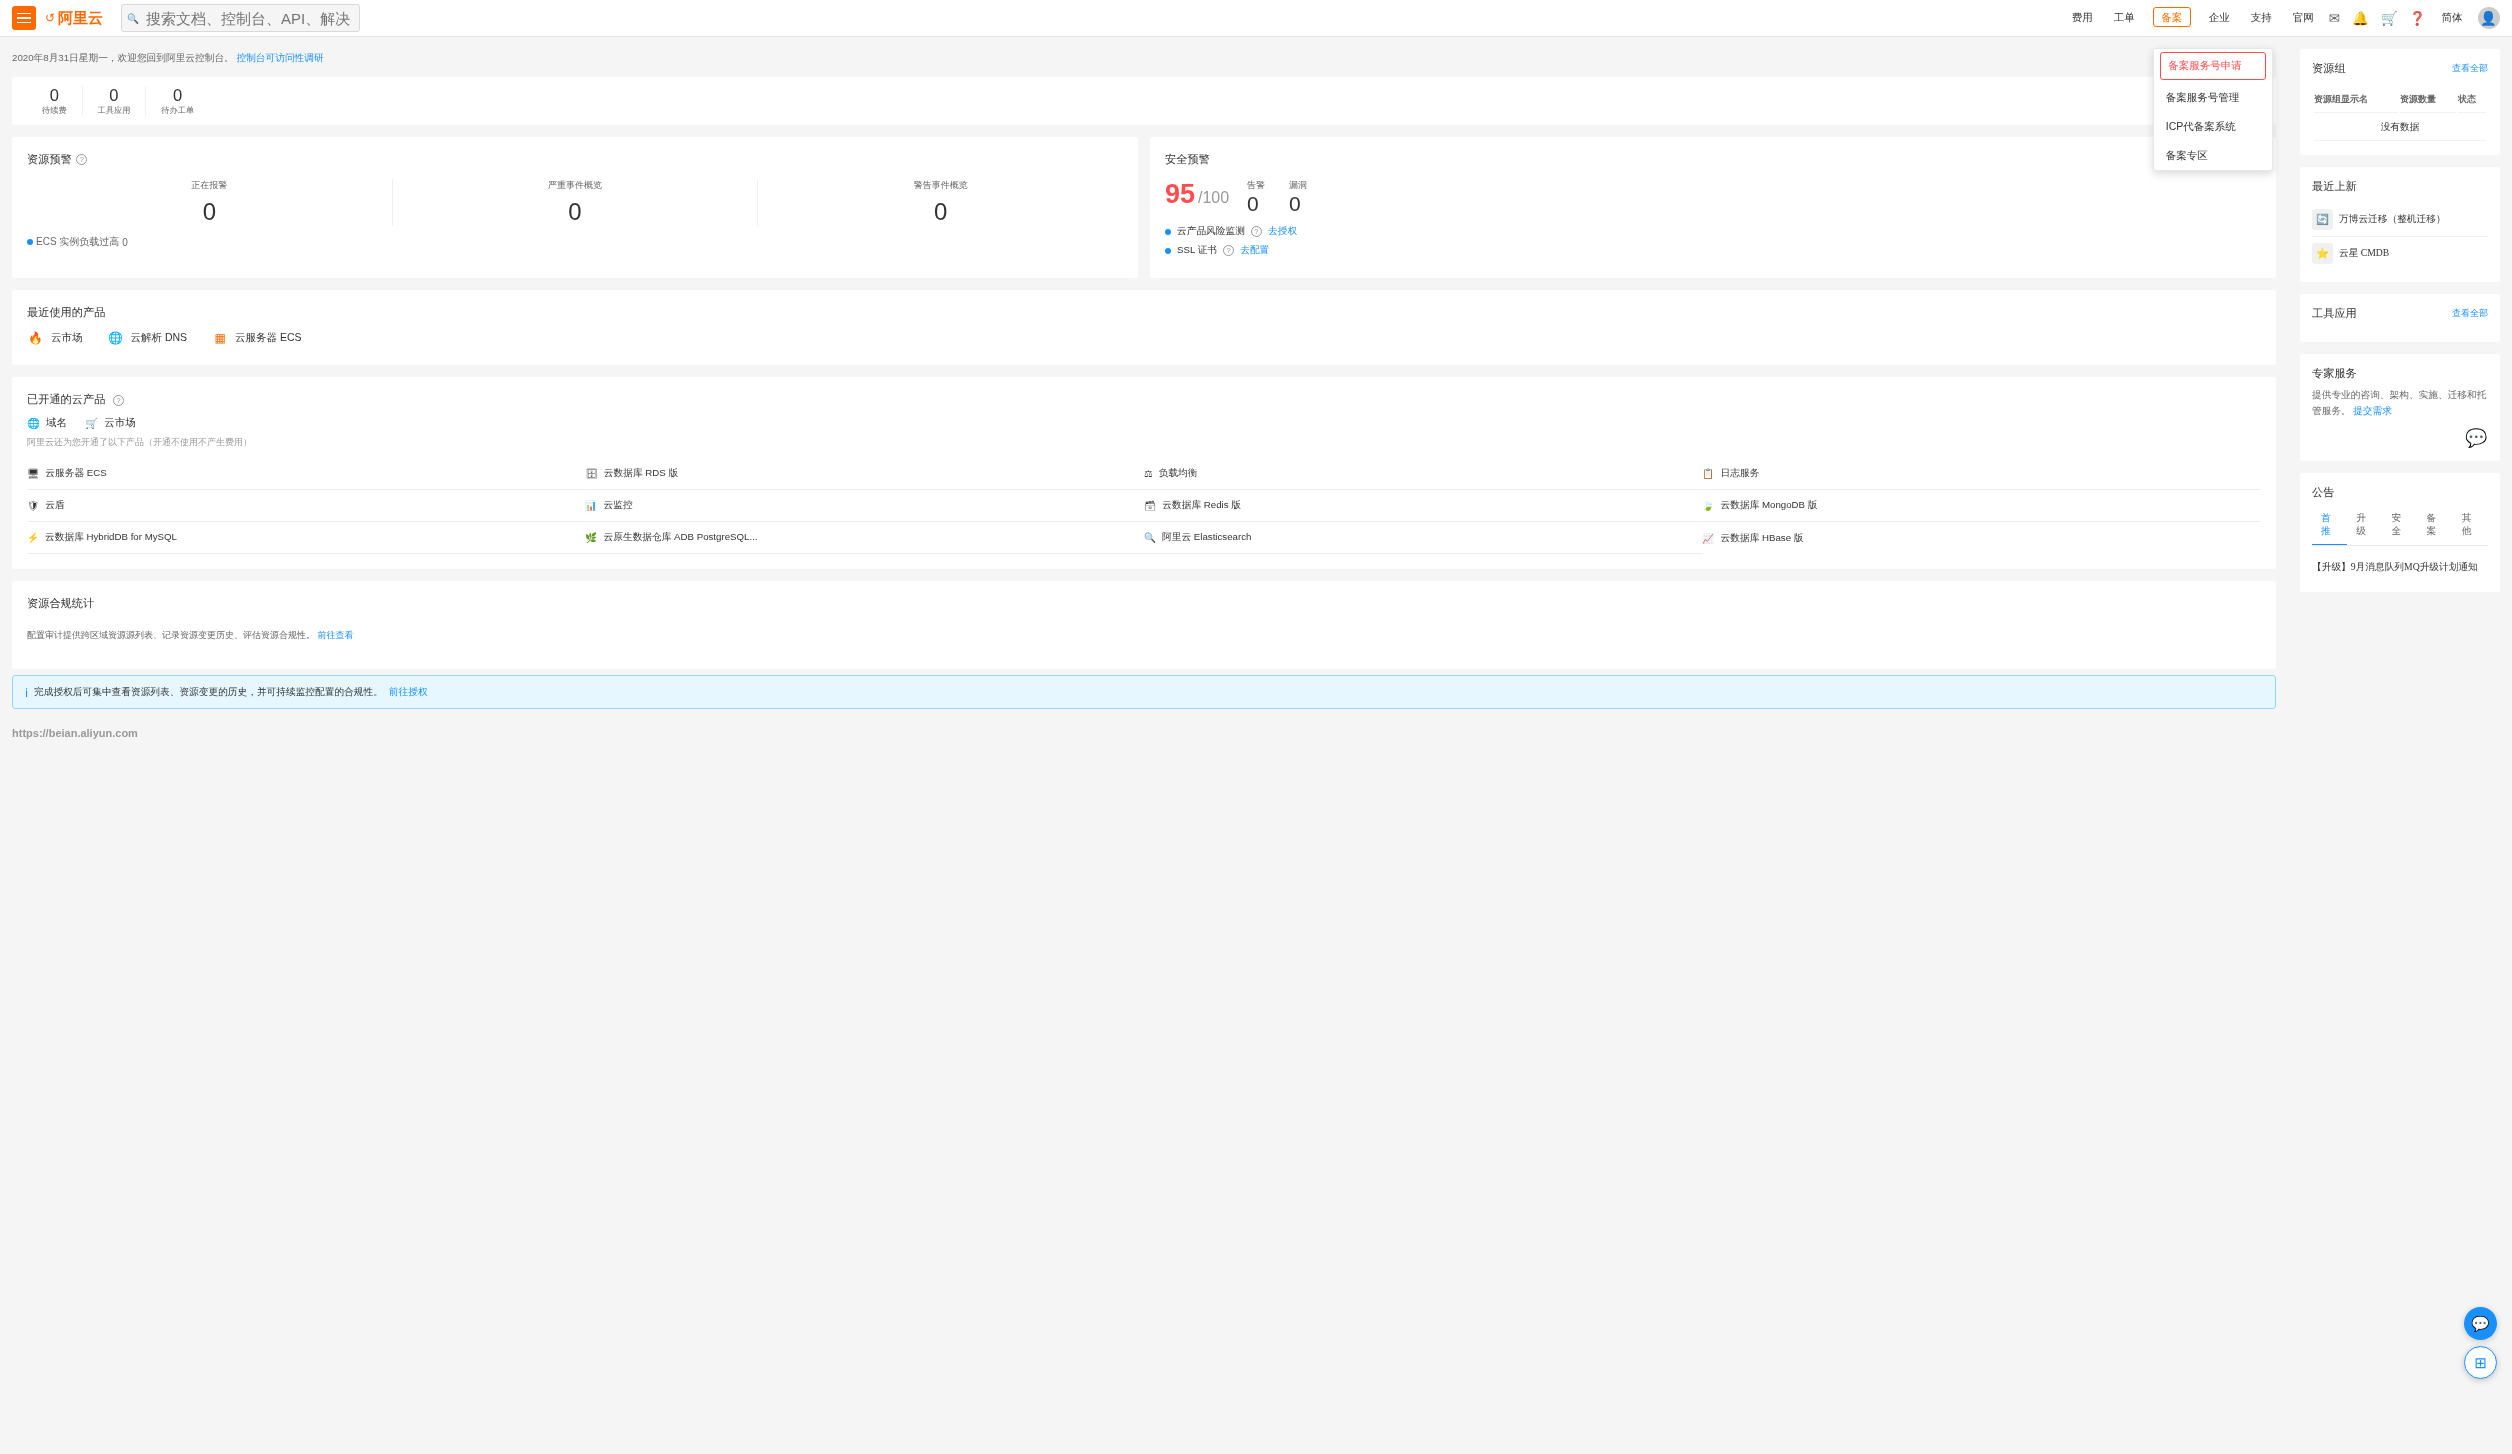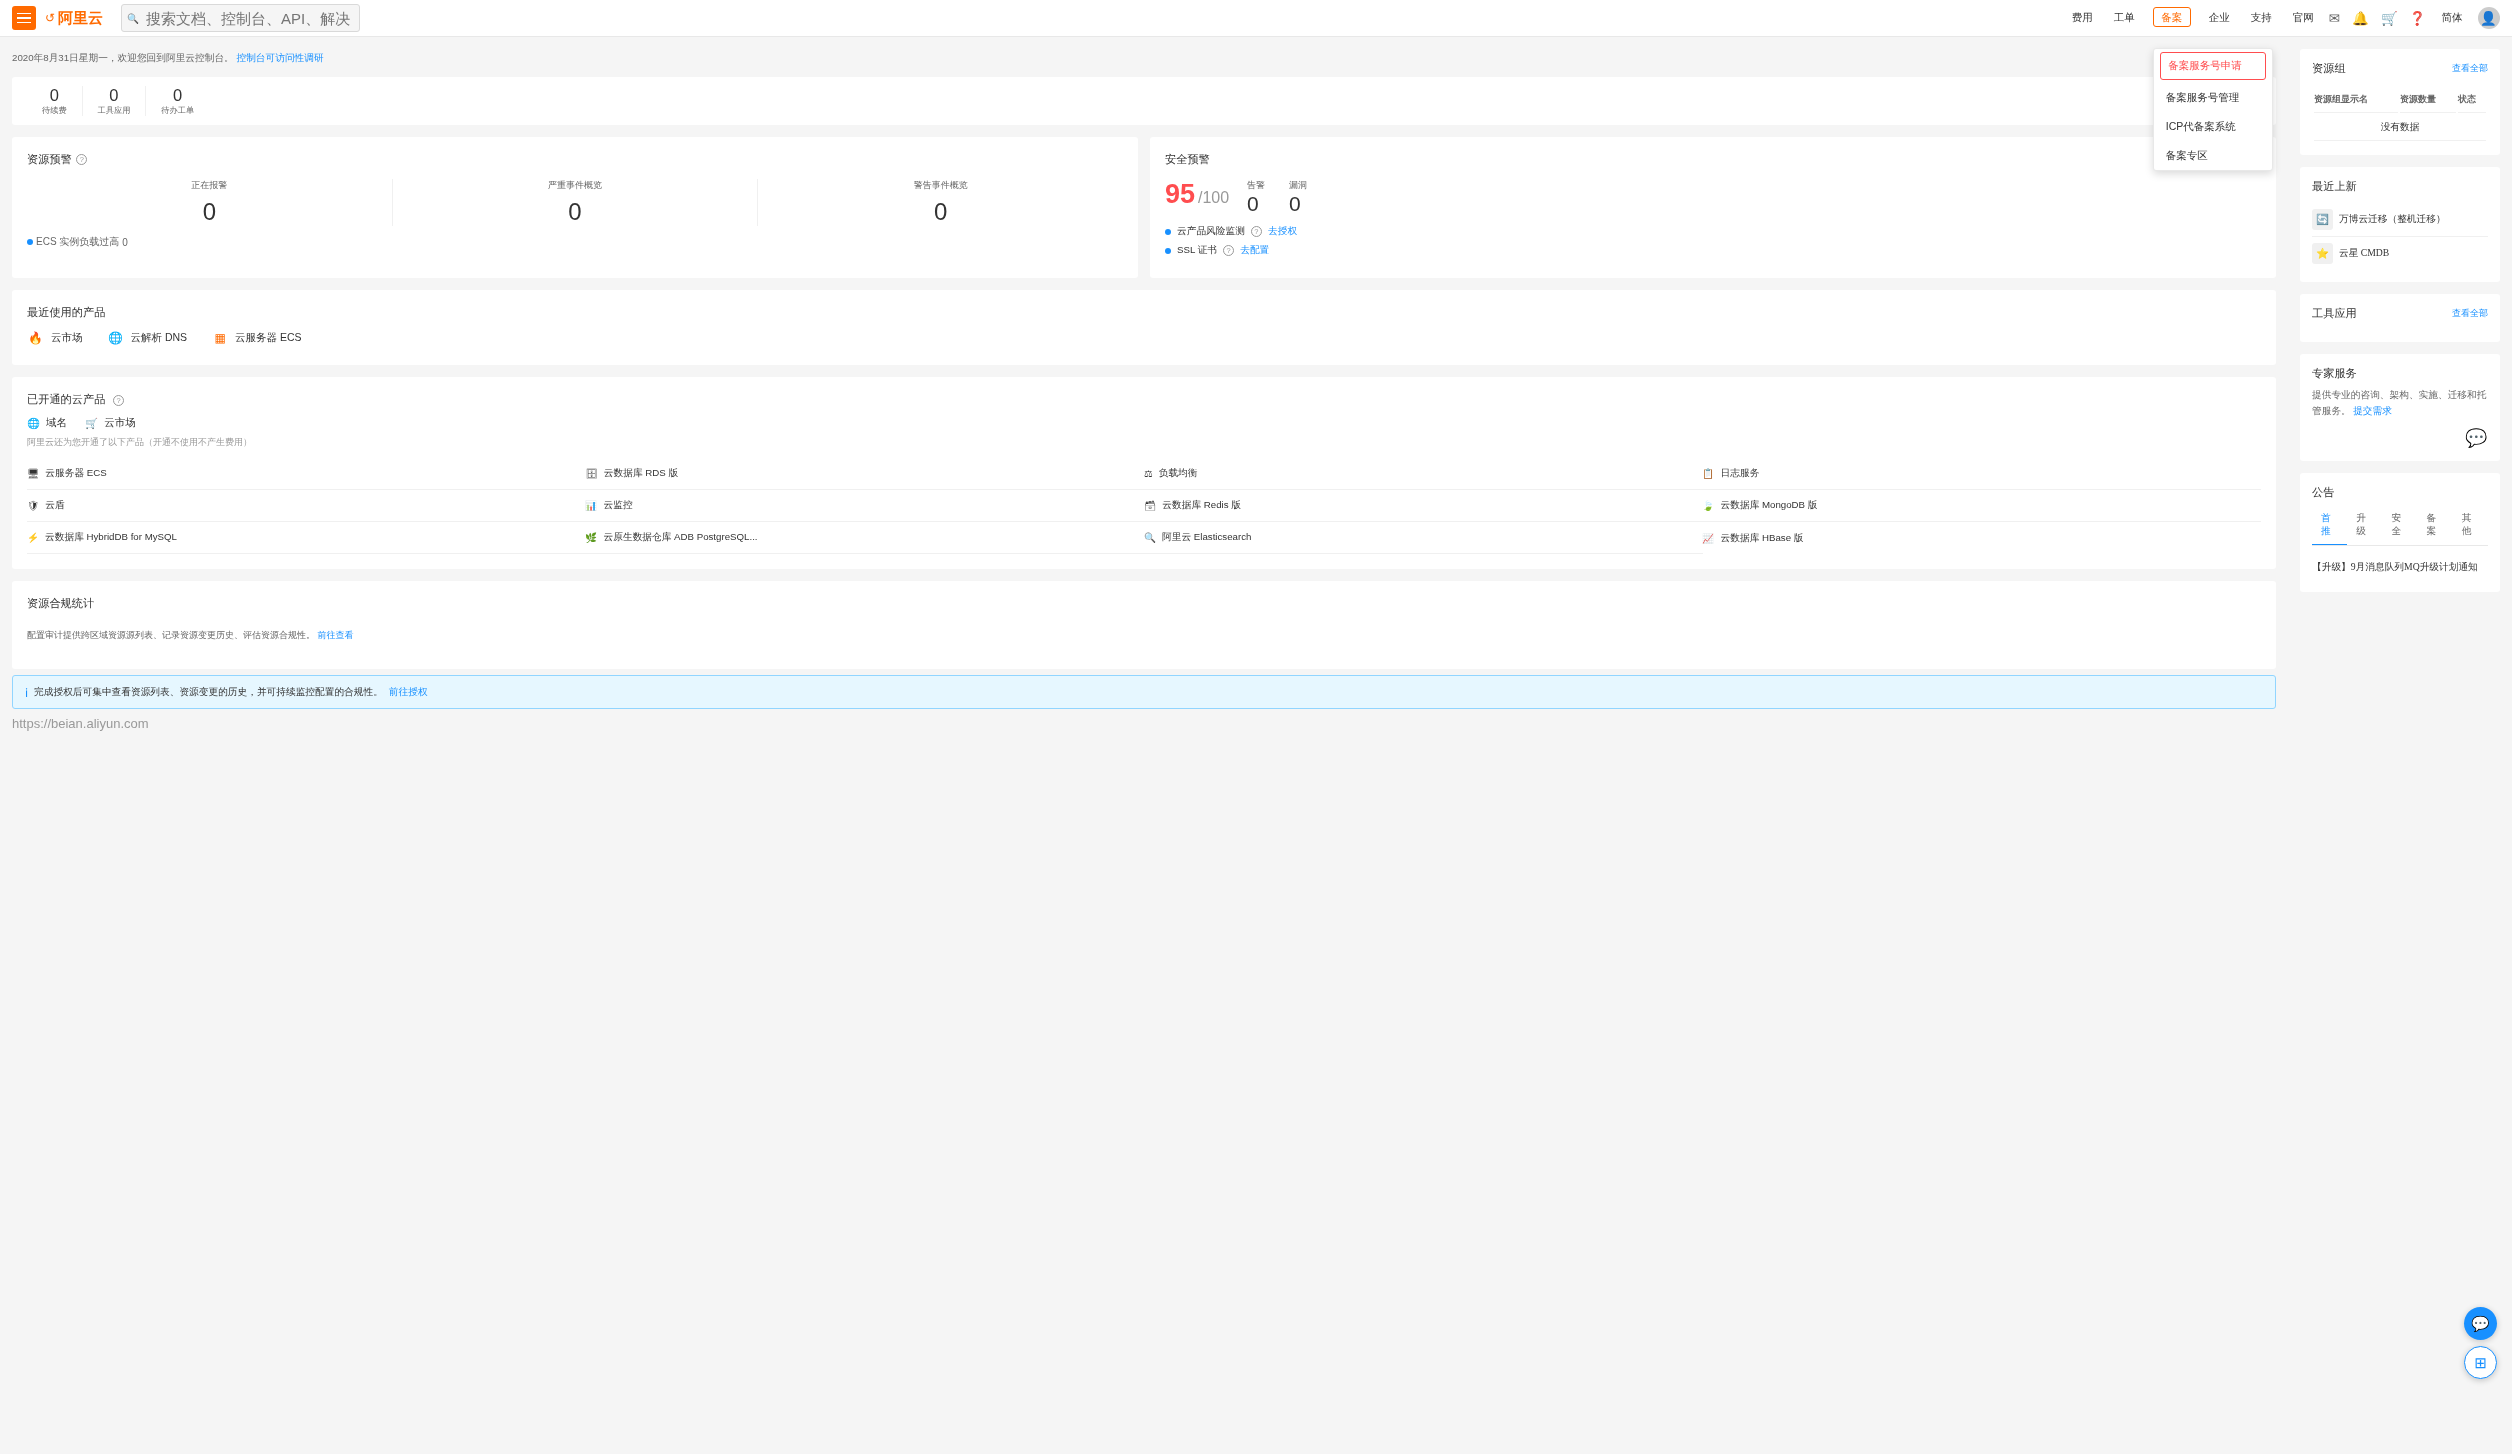--- a/index.html
+++ b/index.html
@@ -368,21 +368,21 @@
         <a href="#">前往查看</a>
       </div>
     </div>
 
     <div class="notice-bar">
       <span class="notice-icon">ℹ</span>
       <span>完成授权后可集中查看资源列表、资源变更的历史，并可持续监控配置的合规性。</span>
       <a href="#">前往授权</a>
     </div>
 
-    <div style="font-size:13px;color:#999;margin-top:7px;">https://beian.aliyun.com</div>
+    <div style="font-size:11px;color:#999;margin-top:18px;font-weight:bold;">https://beian.aliyun.com</div>
 
   </div>
 
   <div class="sidebar">
 
     <div class="sidebar-card">
       <div class="sidebar-header">
         <span style="font-size:11.2px;font-weight:500;">资源组</span>
         <a class="view-all">查看全部</a>
       </div>

